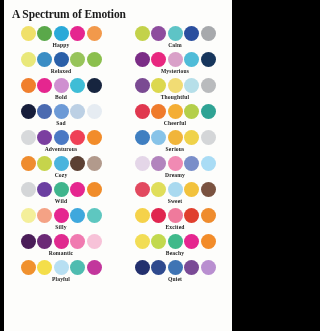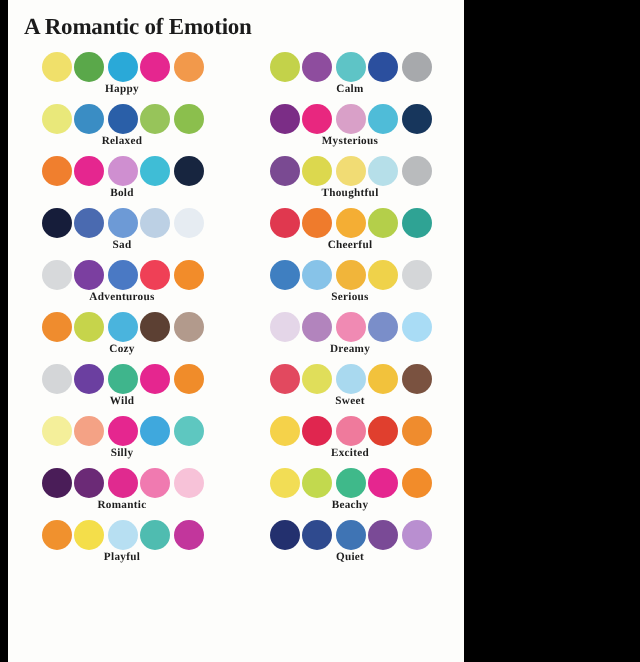--- a/index.html
+++ b/index.html
@@ -83,21 +83,21 @@
     letter-spacing: 0.15px;
     color: #1d1d1d;
     white-space: nowrap;
   }
 </style>
 </head>
 <body>
 
 <div id="page">
   <div id="sheet">
-    <div id="title">A Romantic of Emotion</div>
+    <div id="title">A Spectrum of Emotion</div>
     <div id="grid">
         <div class="row">
           <div class="cell">
             <div class="swatches">
               <div class="dot" title="#f0e06a" style="background: rgb(240, 224, 106);"></div>
               <div class="dot" title="#5aa84a" style="background: rgb(90, 168, 74);"></div>
               <div class="dot" title="#2aa9d8" style="background: rgb(42, 169, 216);"></div>
               <div class="dot" title="#e5268f" style="background: rgb(229, 38, 143);"></div>
               <div class="dot" title="#f2994b" style="background: rgb(242, 153, 75);"></div>
             </div>

